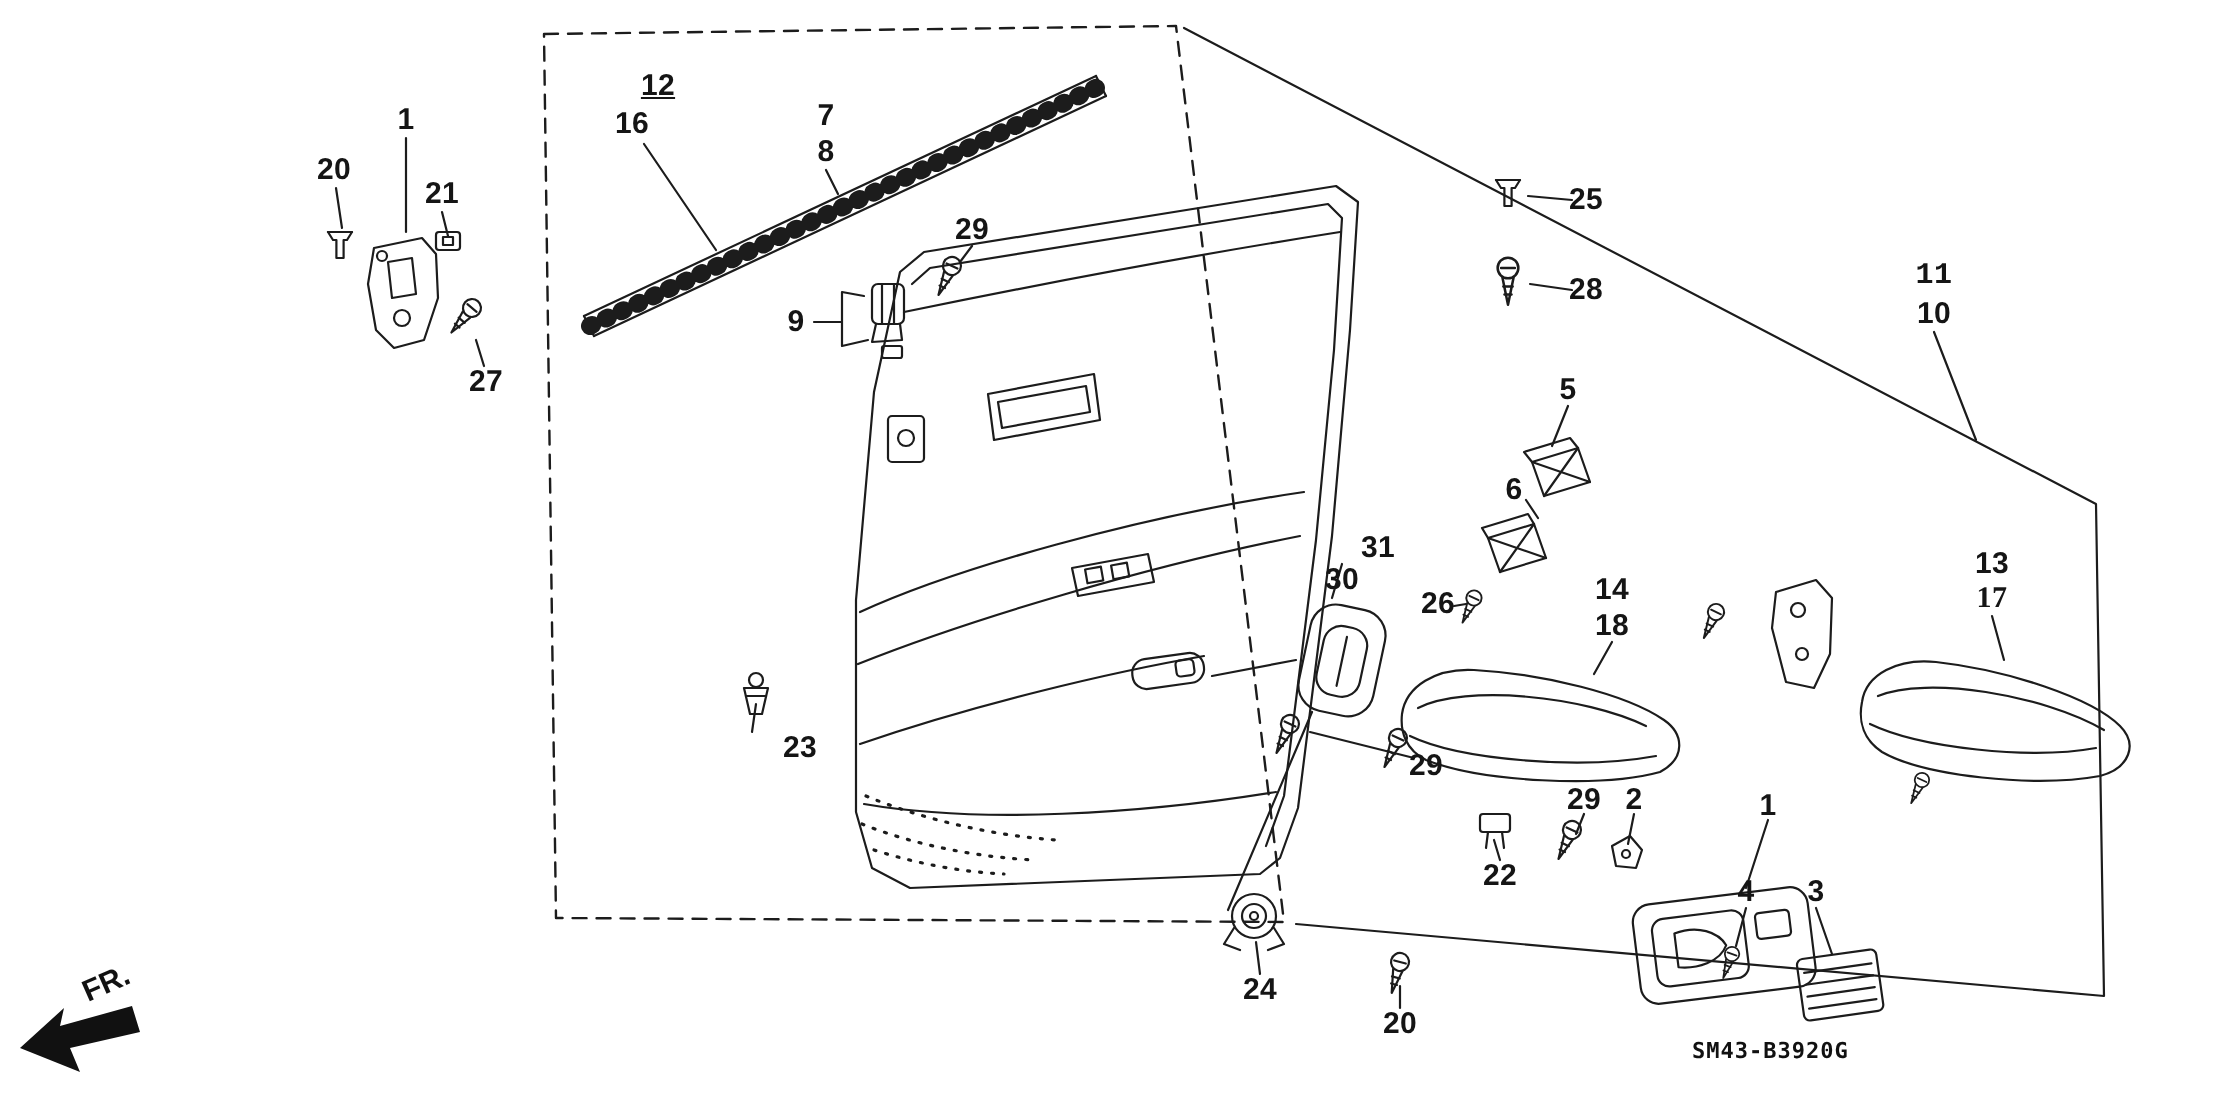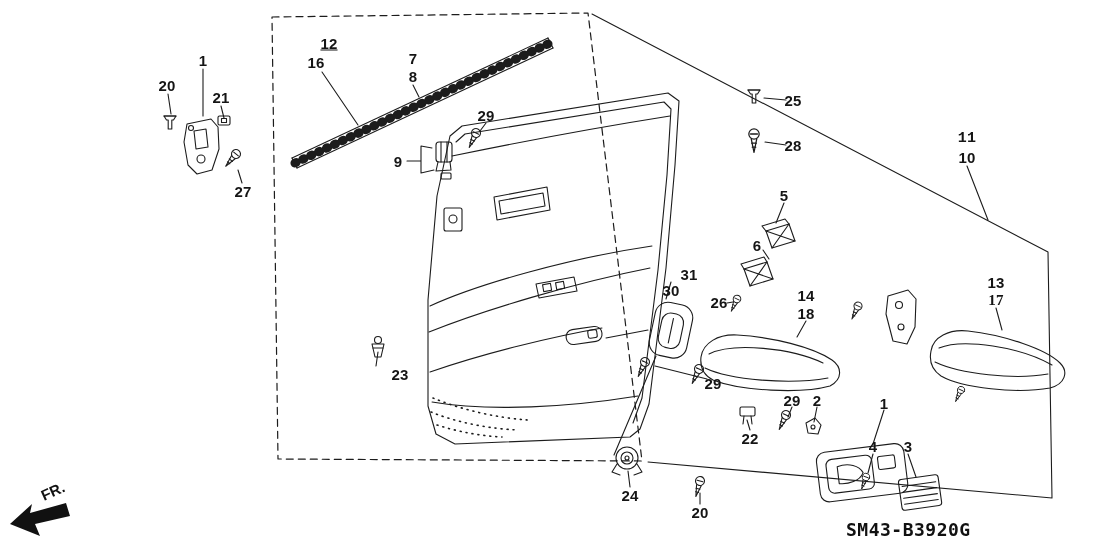--- a/index.html
+++ b/index.html
@@ -19,21 +19,21 @@
   svg.art text { stroke:none; fill:#111111; }
   .labels-layer { position:absolute; left:0; top:0; width:100%; height:100%; }
   .part-label {
     position:absolute; transform:translate(-50%,-50%);
     font-size:15px; font-weight:600; color:#151515; letter-spacing:0.2px;
     font-family:"Liberation Sans", sans-serif; white-space:nowrap;
   }
   .diagram-code {
     position:absolute; left:846px; top:519px;
     font-family:"DejaVu Sans Mono", monospace; font-weight:700;
-    font-size:18px; letter-spacing:0.5px; color:#111111;
+    font-size:11px; letter-spacing:0.5px; color:#111111;
   }
   .fr-text { font-weight:700; font-size:15px; font-family:"Liberation Sans",sans-serif; }
 </style>
 </head>
 <body>
 
 <div class="stage">
 
   <svg class="art" viewBox="0 0 1108 553">
     <defs>

